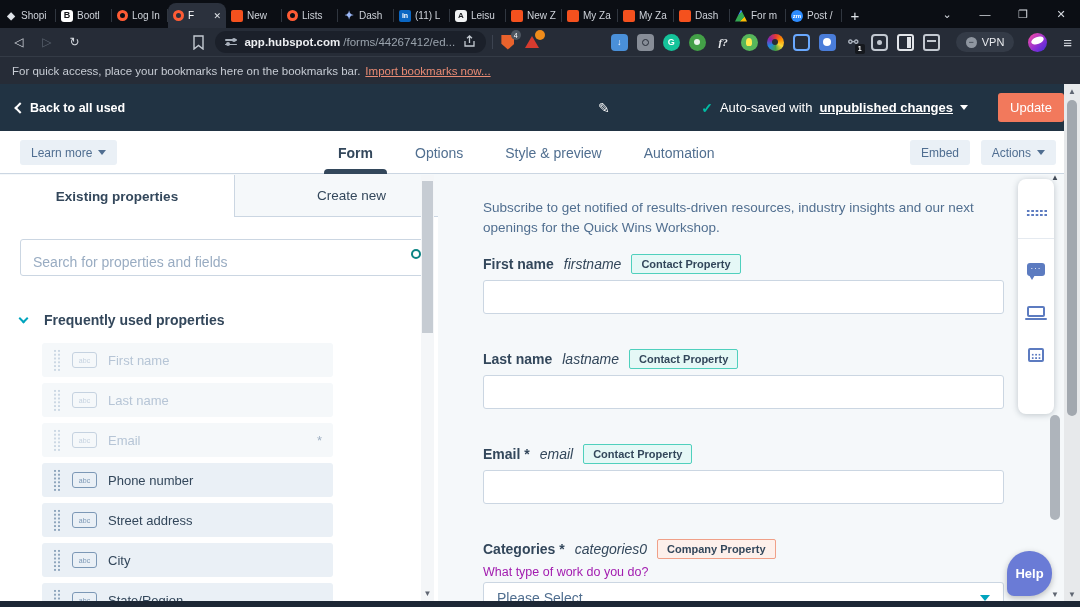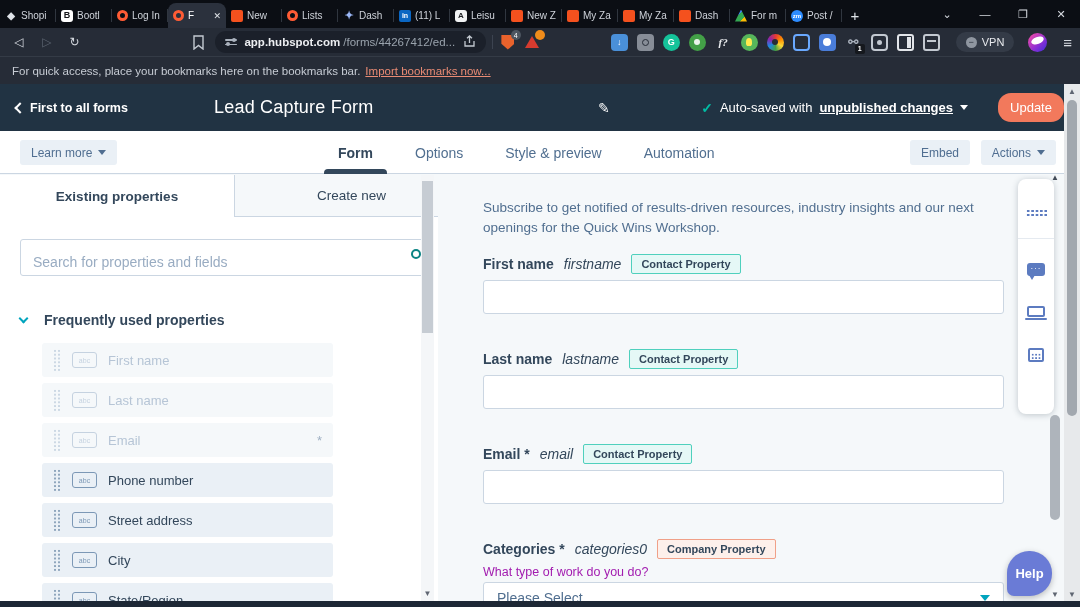--- a/index.html
+++ b/index.html
@@ -83,21 +83,21 @@
   
   .hshead{position:absolute;top:84px;left:0;right:0;height:47px;background:#213343;color:#fff;display:flex;align-items:center}
   .backbtn{display:flex;align-items:center;gap:6px;margin-left:16px;font-size:12.5px;font-weight:bold;cursor:pointer}
   .backbtn .chev{width:8px;height:8px;border-left:2.5px solid #fff;border-bottom:2.5px solid #fff;transform:rotate(45deg)}
   .hstitle{position:absolute;left:214px;font-size:18px;font-weight:500;letter-spacing:.2px}
   .pencil{position:absolute;left:598px;font-size:14px;cursor:pointer}
   .autosave{position:absolute;right:112px;display:flex;align-items:center;gap:7px;font-size:13px}
   .autosave .chk{color:#00bda5;font-weight:bold;font-size:14px}
   .autosave b{text-decoration:underline;cursor:pointer}
   .caret{width:0;height:0;border-left:4px solid transparent;border-right:4px solid transparent;border-top:5px solid currentColor;display:inline-block}
-  .updatebtn{position:absolute;right:16px;width:66px;height:29px;background:#f2795c;border:none;border-radius:13px;color:#fff;font-size:13px;display:flex;align-items:center;justify-content:center;cursor:pointer}
+  .updatebtn{position:absolute;right:16px;width:66px;height:29px;background:#f2795c;border:none;border-radius:3px;color:#fff;font-size:13px;display:flex;align-items:center;justify-content:center;cursor:pointer}
 
   
   .hsnav{position:absolute;top:131px;left:0;right:0;height:43px;background:#fff;border-bottom:1px solid #cbd6e2}
   .pillbtn{position:absolute;top:9px;height:25px;background:#eaf0f6;color:#506e91;font-size:12px;border:none;border-radius:3px;display:flex;align-items:center;gap:6px;padding:0 11px;cursor:pointer}
   .learnmore{left:20px}
   .embedbtn{right:110px}
   .actionsbtn{right:24px}
   .navtabs{position:absolute;left:338px;top:0;height:43px;display:flex;align-items:center;gap:42px}
   .navtab{font-size:14px;color:#516f90;position:relative;height:100%;display:flex;align-items:center;cursor:pointer}
   .navtab.active{color:#33475b;font-weight:bold}
@@ -319,23 +319,22 @@
   </div>
 
   <div class="bookmarks">
     <span>For quick access, place your bookmarks here on the bookmarks bar.</span>
     <a>Import bookmarks now...</a>
   </div>
 
   <div class="hshead">
     <div class="backbtn">
       <span class="chev"></span>
-      <span>First to all forms</span>
-    </div>
-    <div class="hstitle">Lead Capture Form</div>
+      <span>Back to all used</span>
+    </div>
     <div class="pencil">✎</div>
     <div class="autosave">
       <span class="chk">✓</span>
       <span>Auto-saved with</span>
       <b>unpublished changes</b>
       <span class="caret"></span>
     </div>
     <button class="updatebtn">Update</button>
   </div>
 

